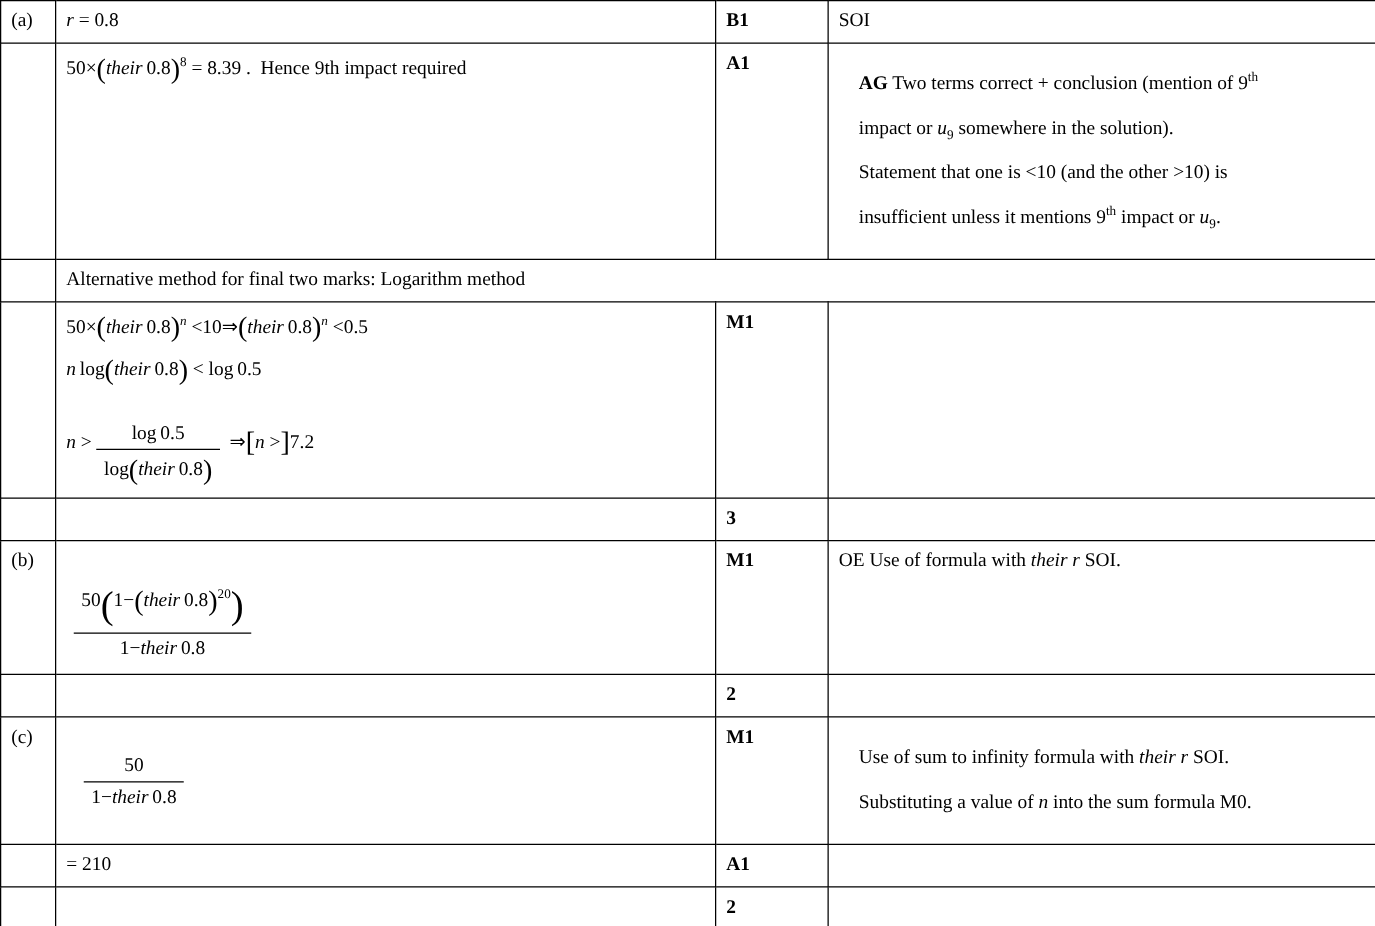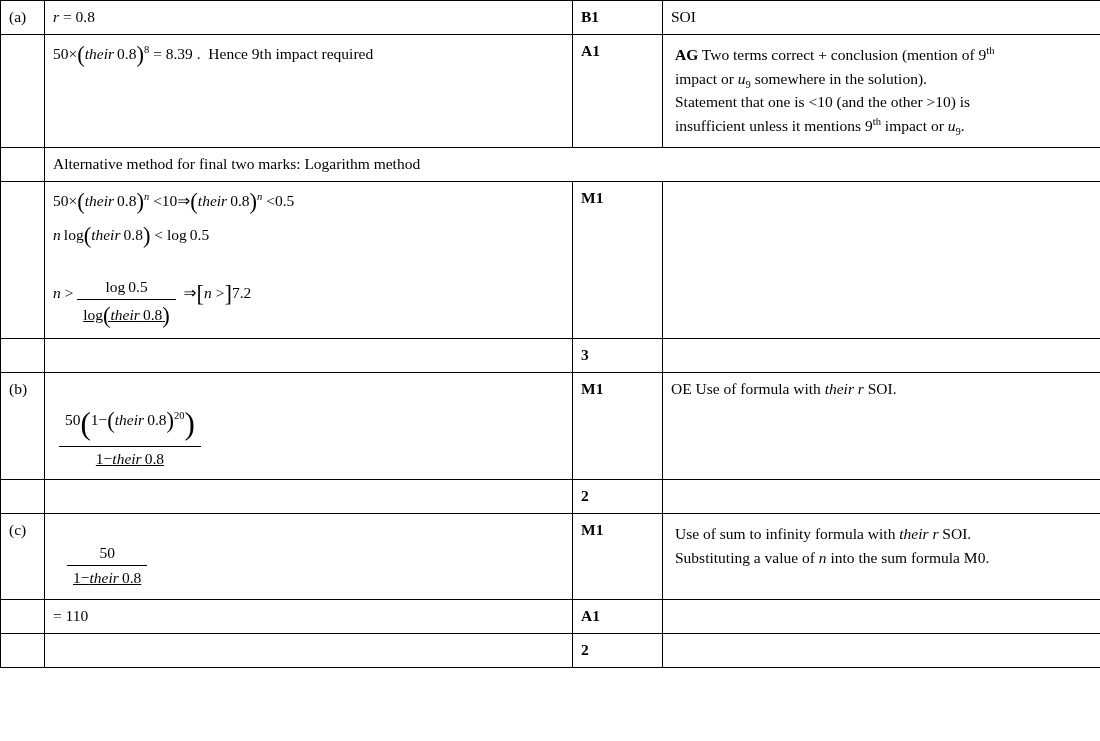--- a/index.html
+++ b/index.html
@@ -74,34 +74,33 @@
   }
   .bigfrac .num {
     display: block;
     border-bottom: 1.4px solid #000;
     padding: 0 6px 2px 6px;
     margin-top: 19px;
   }
   .bigfrac .den {
     display: block;
     padding: 2px 6px 0 6px;
-    text-decoration: underline;
   }
   .paren-big {
     font-size: 1.45em;
     vertical-align: -0.14em;
     font-style: normal;
   }
   .paren-tall {
     font-size: 2.0em;
     vertical-align: -0.30em;
     font-style: normal;
     font-family: "Liberation Serif", serif;
   }
-  .note-multi div { margin: 4px; }
+  .note-multi div { margin: 16px; }
   .empty-cell { }
   .stack-line { margin-bottom: 5px; }
   .stack-line:last-child { margin-bottom: 0; }
 </style>
 </head>
 <body>
 
 <div class="sheet">
   <table class="ms">
     <colgroup>
@@ -205,21 +204,21 @@
         <td class="mark">M1</td>
         <td class="note note-multi">
           <div>Use of sum to infinity formula with <span class="it">their r</span> SOI.</div>
           <div>Substituting a value of <span class="it">n</span> into the sum formula M0.</div>
         </td>
       </tr>
 
       <tr>
         <td class="part blank"></td>
         <td class="work">
-          <span class="mathline">= 110</span>
+          <span class="mathline">= 210</span>
         </td>
         <td class="mark">A1</td>
         <td class="note empty-cell"></td>
       </tr>
 
       <tr>
         <td class="part blank"></td>
         <td class="work empty-cell">&nbsp;</td>
         <td class="mark">2</td>
         <td class="note empty-cell"></td>

